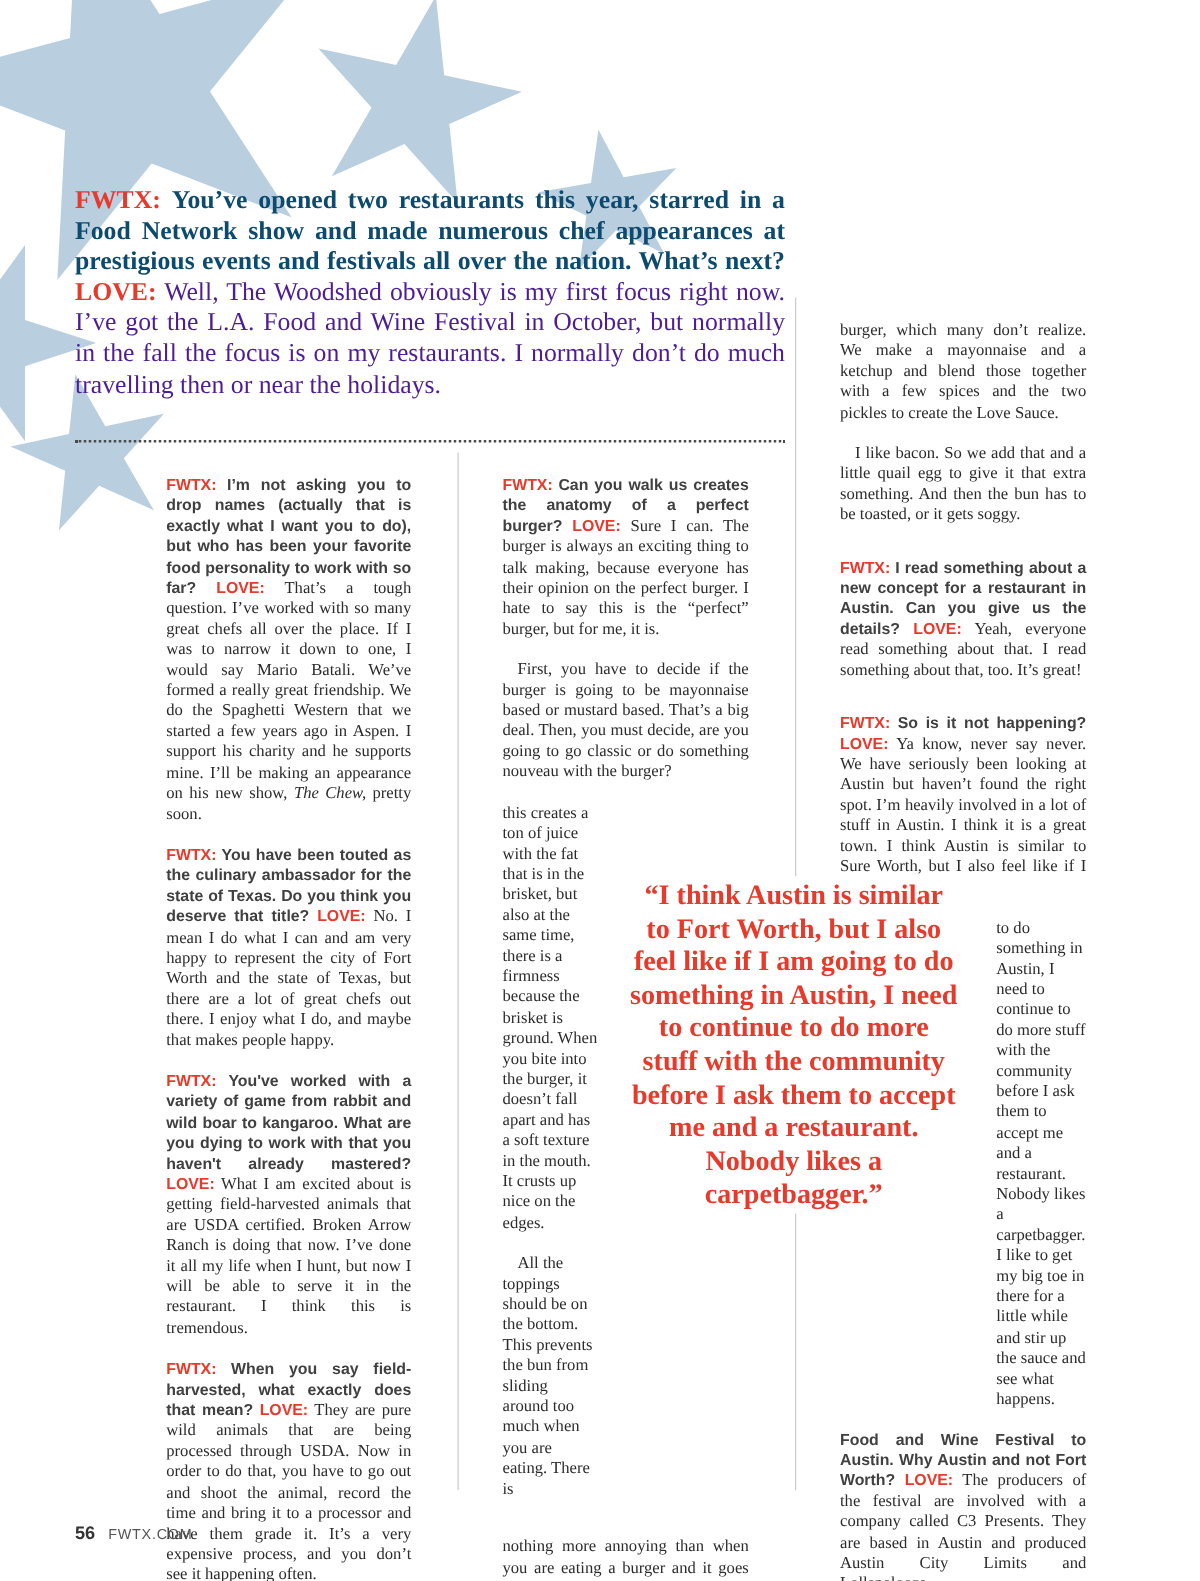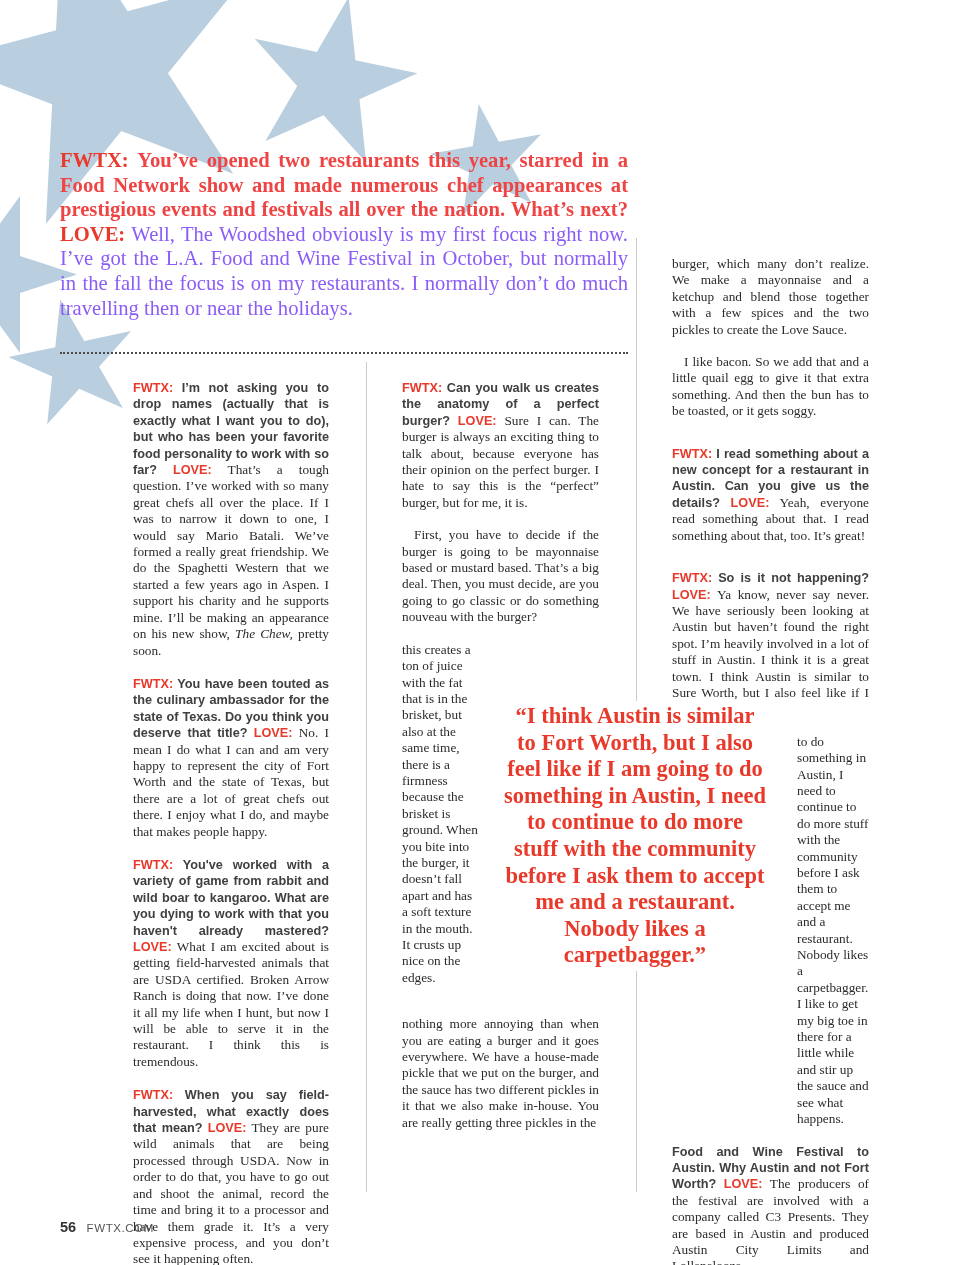--- a/index.html
+++ b/index.html
@@ -18,22 +18,22 @@
   .s3 { left:430px; top:103px; width:118px; height:118px; transform:rotate(-10deg); }
   .s4 { left:-88px; top:192px; width:165px; height:165px; transform:rotate(18deg); }
   .s5 { left:8px;   top:298px; width:132px; height:132px; transform:rotate(-12deg); }
 
   
   .intro {
     position:absolute; z-index:1; left:60px; top:148px; width:568px;
     font-size:20.6px; line-height:24.6px; text-align:justify;
   }
   .intro .lab { font-weight:bold; color:#e8392b; }
-  .intro .qb  { font-weight:bold; color:#ef4444; }
-  .intro .ab  { font-weight:normal; color:#8b5cf6; }
+  .intro .qb  { font-weight:bold; color:#0c4a6e; }
+  .intro .ab  { font-weight:normal; color:#4c1d95; }
 
   .divider { position:absolute; z-index:1; left:60px; top:352px; width:568px; border-top:2px dotted #4a4a4a; }
 
   .vr { position:absolute; z-index:1; width:1px; background:#cccccc; }
   .vr1 { left:366px; top:362px; height:830px; }
   .vr2 { left:636px; top:238px; height:954px; }
 
   
   .col { position:absolute; z-index:1; }
   .col1 { left:117px; top:364px; width:228px; }
@@ -129,25 +129,26 @@
       <span class="al">LOVE:</span>
       <span class="at">They are pure wild animals that are being processed through USDA. Now in order to do that, you have to go out and shoot the animal, record the time and bring it to a processor and have them grade it. It’s a very expensive process, and you don’t see it happening often.</span>
     </p>
   </div>
 
   <div class="col col2">
     <p>
       <span class="ql">FWTX:</span>
       <span class="qt">Can you walk us creates the anatomy of a perfect burger?</span>
       <span class="al">LOVE:</span>
-      <span class="at">Sure I can. The burger is always an exciting thing to talk about, because everyone has their opinion on the perfect burger. I hate to say this is the “perfect” burger, but for me, it is.</span>
+      <span class="at">Sure I can. The burger is always an exciting thing to talk making, because everyone has their opinion on the perfect burger. I hate to say this is the “perfect” burger, but for me, it is.</span>
     </p>
     <p class="at ind">First, you have to decide if the burger is going to be mayonnaise based or mustard based. That’s a big deal. Then, you must decide, are you going to go classic or do something nouveau with the burger?</p>
     <div class="narrow2">
       <p class="at">this creates a ton of juice with the fat that is in the brisket, but also at the same time, there is a firmness because the brisket is ground. When you bite into the burger, it doesn’t fall apart and has a soft texture in the mouth. It crusts up nice on the edges.</p>
+      <p class="at ind">All the toppings should be on the bottom. This prevents the bun from sliding around too much when you are eating. There is</p>
     </div>
     <p class="at mtq">nothing more annoying than when you are eating a burger and it goes everywhere. We have a house-made pickle that we put on the burger, and the sauce has two different pickles in it that we also make in-house. You are really getting three pickles in the</p>
   </div>
 
   <div class="pullquote">“I think Austin is similar to Fort Worth, but I also feel like if I am going to do something in Austin, I need to continue to do more stuff with the community before I ask them to accept me and a restaurant. Nobody likes a carpetbagger.”</div>
 
   <div class="col col3">
     <p class="at">burger, which many don’t realize. We make a mayonnaise and a ketchup and blend those together with a few spices and the two pickles to create the Love Sauce.</p>
     <p class="at ind">I like bacon. So we add that and a little quail egg to give it that extra something. And then the bun has to be toasted, or it gets soggy.</p>
     <p class="mt2">

